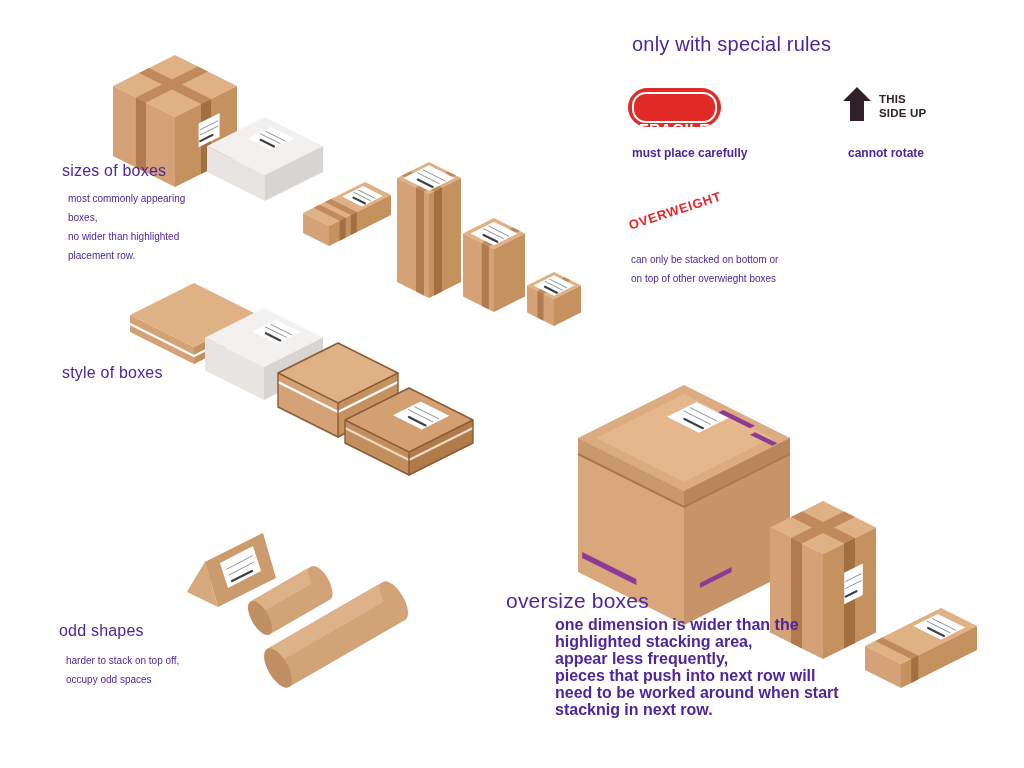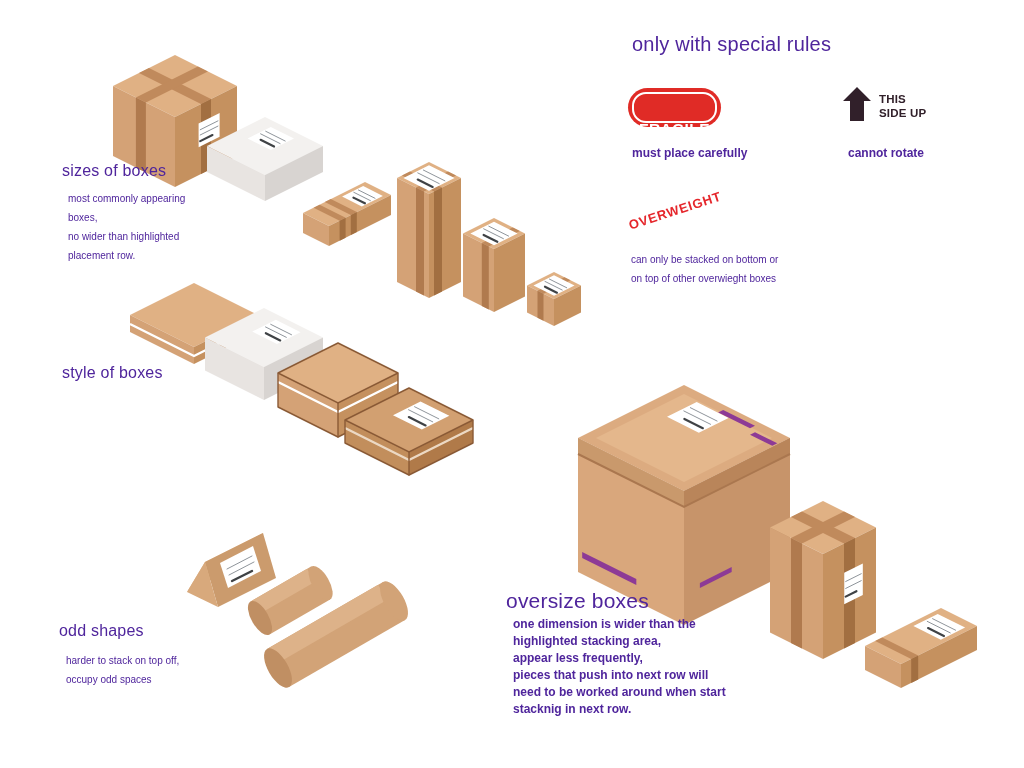--- a/index.html
+++ b/index.html
@@ -6,21 +6,21 @@
   html,body{margin:0;padding:0;}
   body{
     width:1024px;height:768px;position:relative;overflow:hidden;
     background:#ffffff;font-family:"Liberation Sans",sans-serif;
   }
   #stage{position:absolute;left:0;top:0;width:1024px;height:768px;}
   #gfx{position:absolute;left:0;top:0;}
   .t{position:absolute;color:var(--purple);white-space:pre-line;}
   .h1{font-size:16px;font-weight:500;letter-spacing:.2px;}
   .body{font-size:10px;font-weight:400;line-height:19px;}
-  .body-lg{font-size:12px;font-weight:700;line-height:17px;}
+  .body-lg{font-size:16px;font-weight:700;line-height:17px;margin-left:42px;}
   .caption{font-size:12px;font-weight:700;}
   .sideup{font-size:11.5px;font-weight:700;line-height:13.5px;color:#31202a;letter-spacing:.2px;}
   .stamp{font-size:13px;font-weight:700;color:#e5262b;letter-spacing:.8px;
          transform:rotate(-18deg);transform-origin:0 50%;white-space:nowrap;}
   .fragile{position:absolute;left:628px;top:88px;width:93px;height:39px;
            background:#e02b26;border-radius:20px;}
   .fragile-ring{position:absolute;inset:4px;border:2.5px solid #ffffff;border-radius:14px;}
   .fragile-label{position:absolute;inset:0;display:flex;align-items:center;justify-content:center;
            color:#ffffff;font-weight:700;font-size:15.5px;letter-spacing:.4px;margin-top:41px;}
   .abs{position:absolute;}

